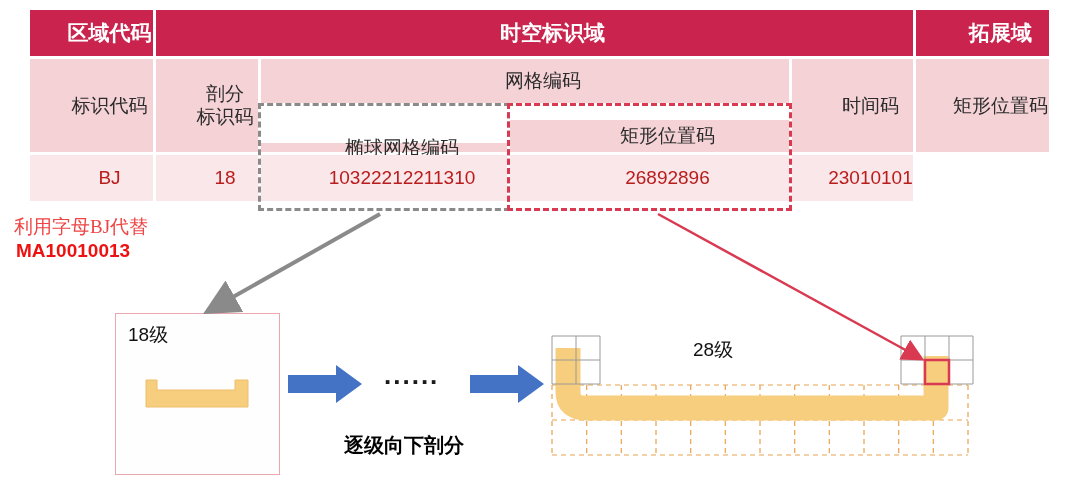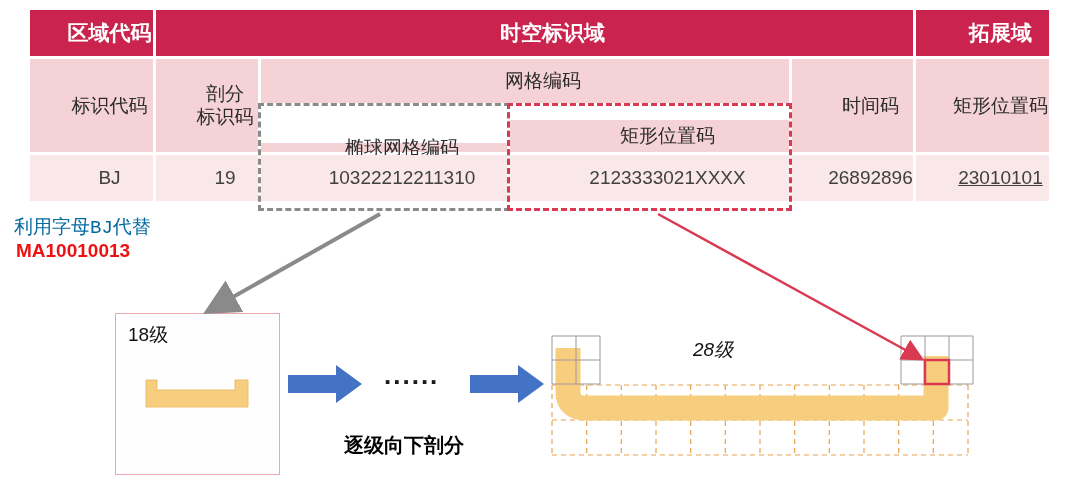--- a/index.html
+++ b/index.html
@@ -9,38 +9,38 @@
   .code-table{
     position:absolute;left:30px;top:10px;
     display:grid;
     grid-template-columns:123px 102px 246px 279px 121px 133px;
     grid-template-rows:46px 44px 46px 46px;
     gap:3px;background:#fff;
   }
   .cell{display:flex;align-items:center;justify-content:center;text-align:center;padding-left:36px;}
   .cell.head{background:#C9234E;color:#fff;font-weight:bold;font-size:21px;}
   .cell.sub{background:#F4D2D6;color:#2b2b2b;font-size:19px;}
-  .cell.data{background:#FAE7E9;color:#404040;font-size:19px;}
+  .cell.data{background:#FAE7E9;color:#b91c1c;font-size:19px;}
   .prewrap{white-space:pre-line;line-height:1.2;}
   .span-c2-5{grid-column:2 / span 4;}
   .span-c3-4{grid-column:3 / span 2;}
   .rspan-2-3{grid-row:2 / span 2;}
   
   .dash-box{position:absolute;box-sizing:border-box;}
   .dash-gray{left:258px;top:103px;width:252px;height:108px;border:3px dashed #8A8A8A;}
   .dash-red {left:507px;top:103px;width:285px;height:108px;border:3px dashed #D93A52;}
   
-  .note1{position:absolute;left:14px;top:214px;font-family:Liberation Mono, monospace;
-         font-size:19px;color:#0369a1;}
+  .note1{position:absolute;left:14px;top:214px;font-family:Liberation Serif, serif;
+         font-size:19px;color:#ef4444;}
   .note2{position:absolute;left:16px;top:240px;font-size:19px;font-weight:bold;color:#EE1111;}
   
   .box18{position:absolute;left:115px;top:313px;width:165px;height:162px;
          background:#fffefe;border:1px solid #EBA6AE;box-sizing:border-box;}
   .box18-label{position:absolute;left:12px;top:8px;font-size:19px;color:#111;}
-  .label28{position:absolute;left:693px;top:337px;font-size:19px;color:#111;font-style:italic;}
+  .label28{position:absolute;left:693px;top:337px;font-size:19px;color:#111;}
   .ellipsis{position:absolute;left:384px;top:360px;font-size:26px;font-weight:bold;
             color:#1a1a1a;letter-spacing:2px;}
   .caption{position:absolute;left:344px;top:432px;font-size:20px;font-weight:bold;color:#000;}
   .overlay{position:absolute;left:0;top:0;pointer-events:none;}
 </style>
 </head>
 <body>
 
 <div class="code-table">
   <div class="cell head">区域代码</div>
@@ -51,25 +51,24 @@
   <div class="cell sub span-c3-4">网格编码</div>
   <div class="cell sub rspan-2-3 prewrap">剖分
 标识码</div>
   <div class="cell sub rspan-2-3" style="grid-column:5;">时间码</div>
   <div class="cell sub rspan-2-3" style="grid-column:6;">矩形位置码</div>
 
   <div class="cell sub" style="grid-column:3;grid-row:3;margin-top:37px;">椭球网格编码</div>
   <div class="cell sub" style="grid-column:4;grid-row:3;margin-top:14px;">矩形位置码</div>
 
   <div class="cell data" style="grid-row:4;">BJ</div>
-  <div class="cell data" style="grid-row:4;">19</div>
+  <div class="cell data" style="grid-row:4;">18</div>
   <div class="cell data" style="grid-row:4;">10322212211310</div>
-  <div class="cell data" style="grid-row:4;">2123333021XXXX</div>
   <div class="cell data" style="grid-row:4;">26892896</div>
-  <div class="cell data" style="grid-row:4;text-decoration:underline;">23010101</div>
+  <div class="cell data" style="grid-row:4;">23010101</div>
 </div>
 
 <div class="dash-box dash-gray"></div>
 <div class="dash-box dash-red"></div>
 
 <div class="note1">利用字母BJ代替</div>
 <div class="note2">MA10010013</div>
 
 <div class="box18">
   <div class="box18-label">18级</div>

